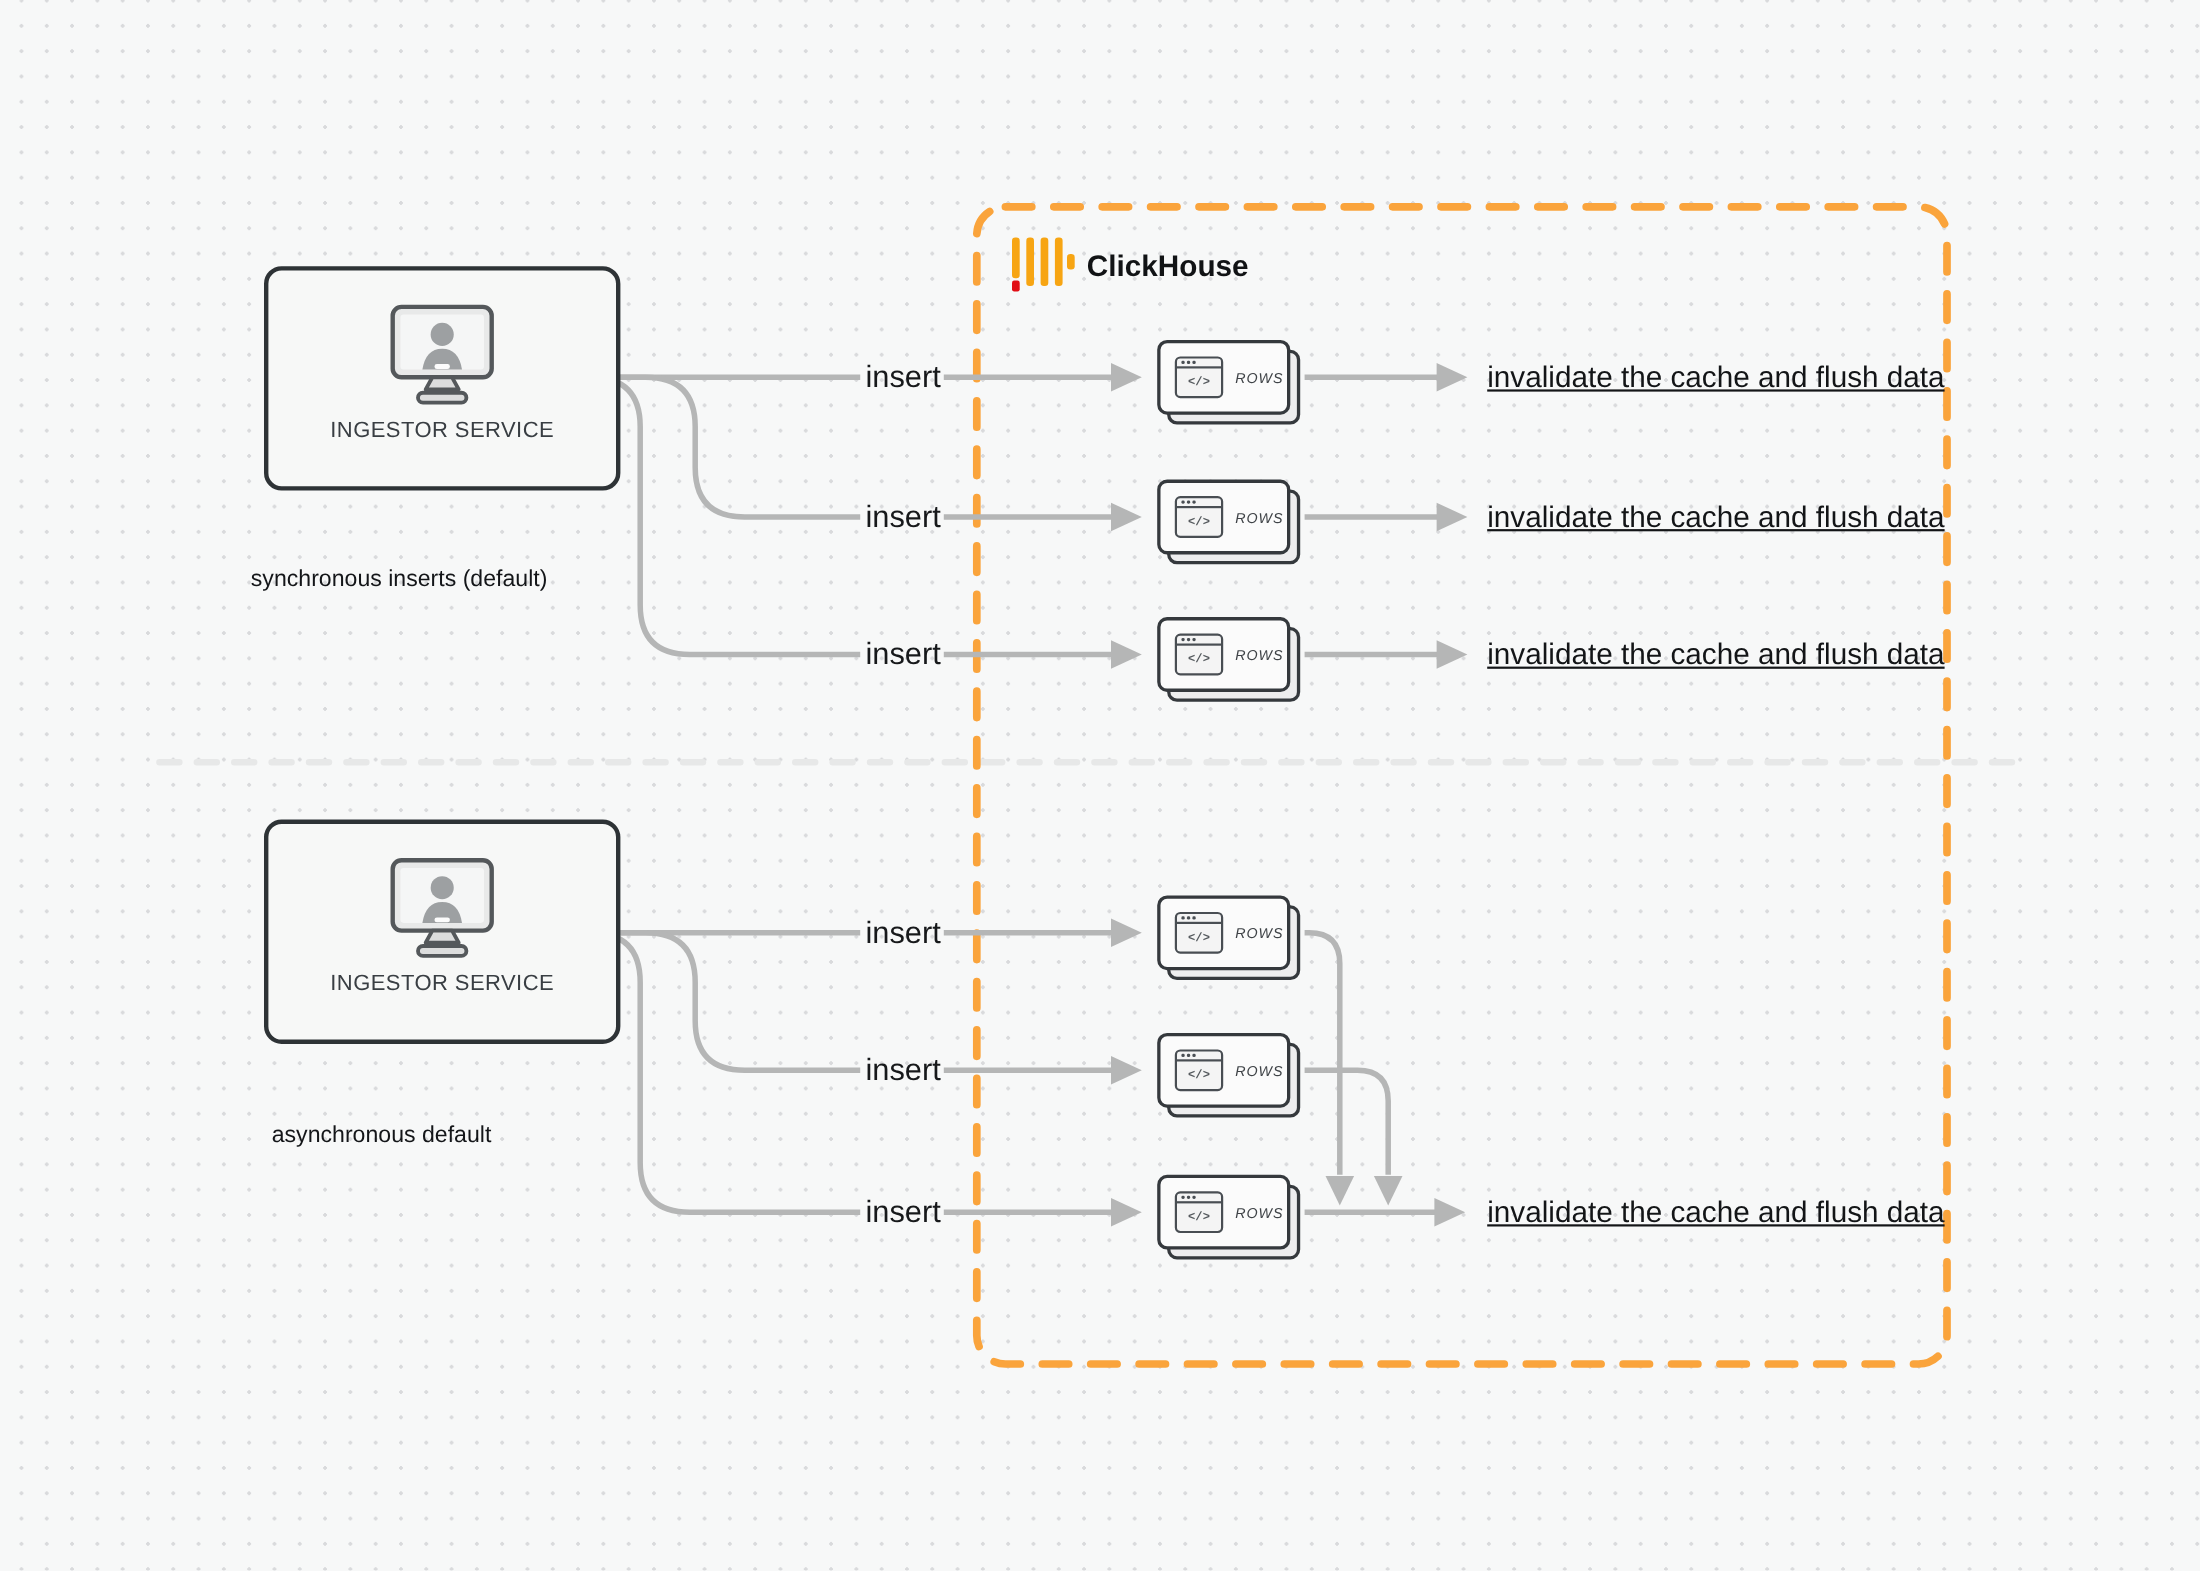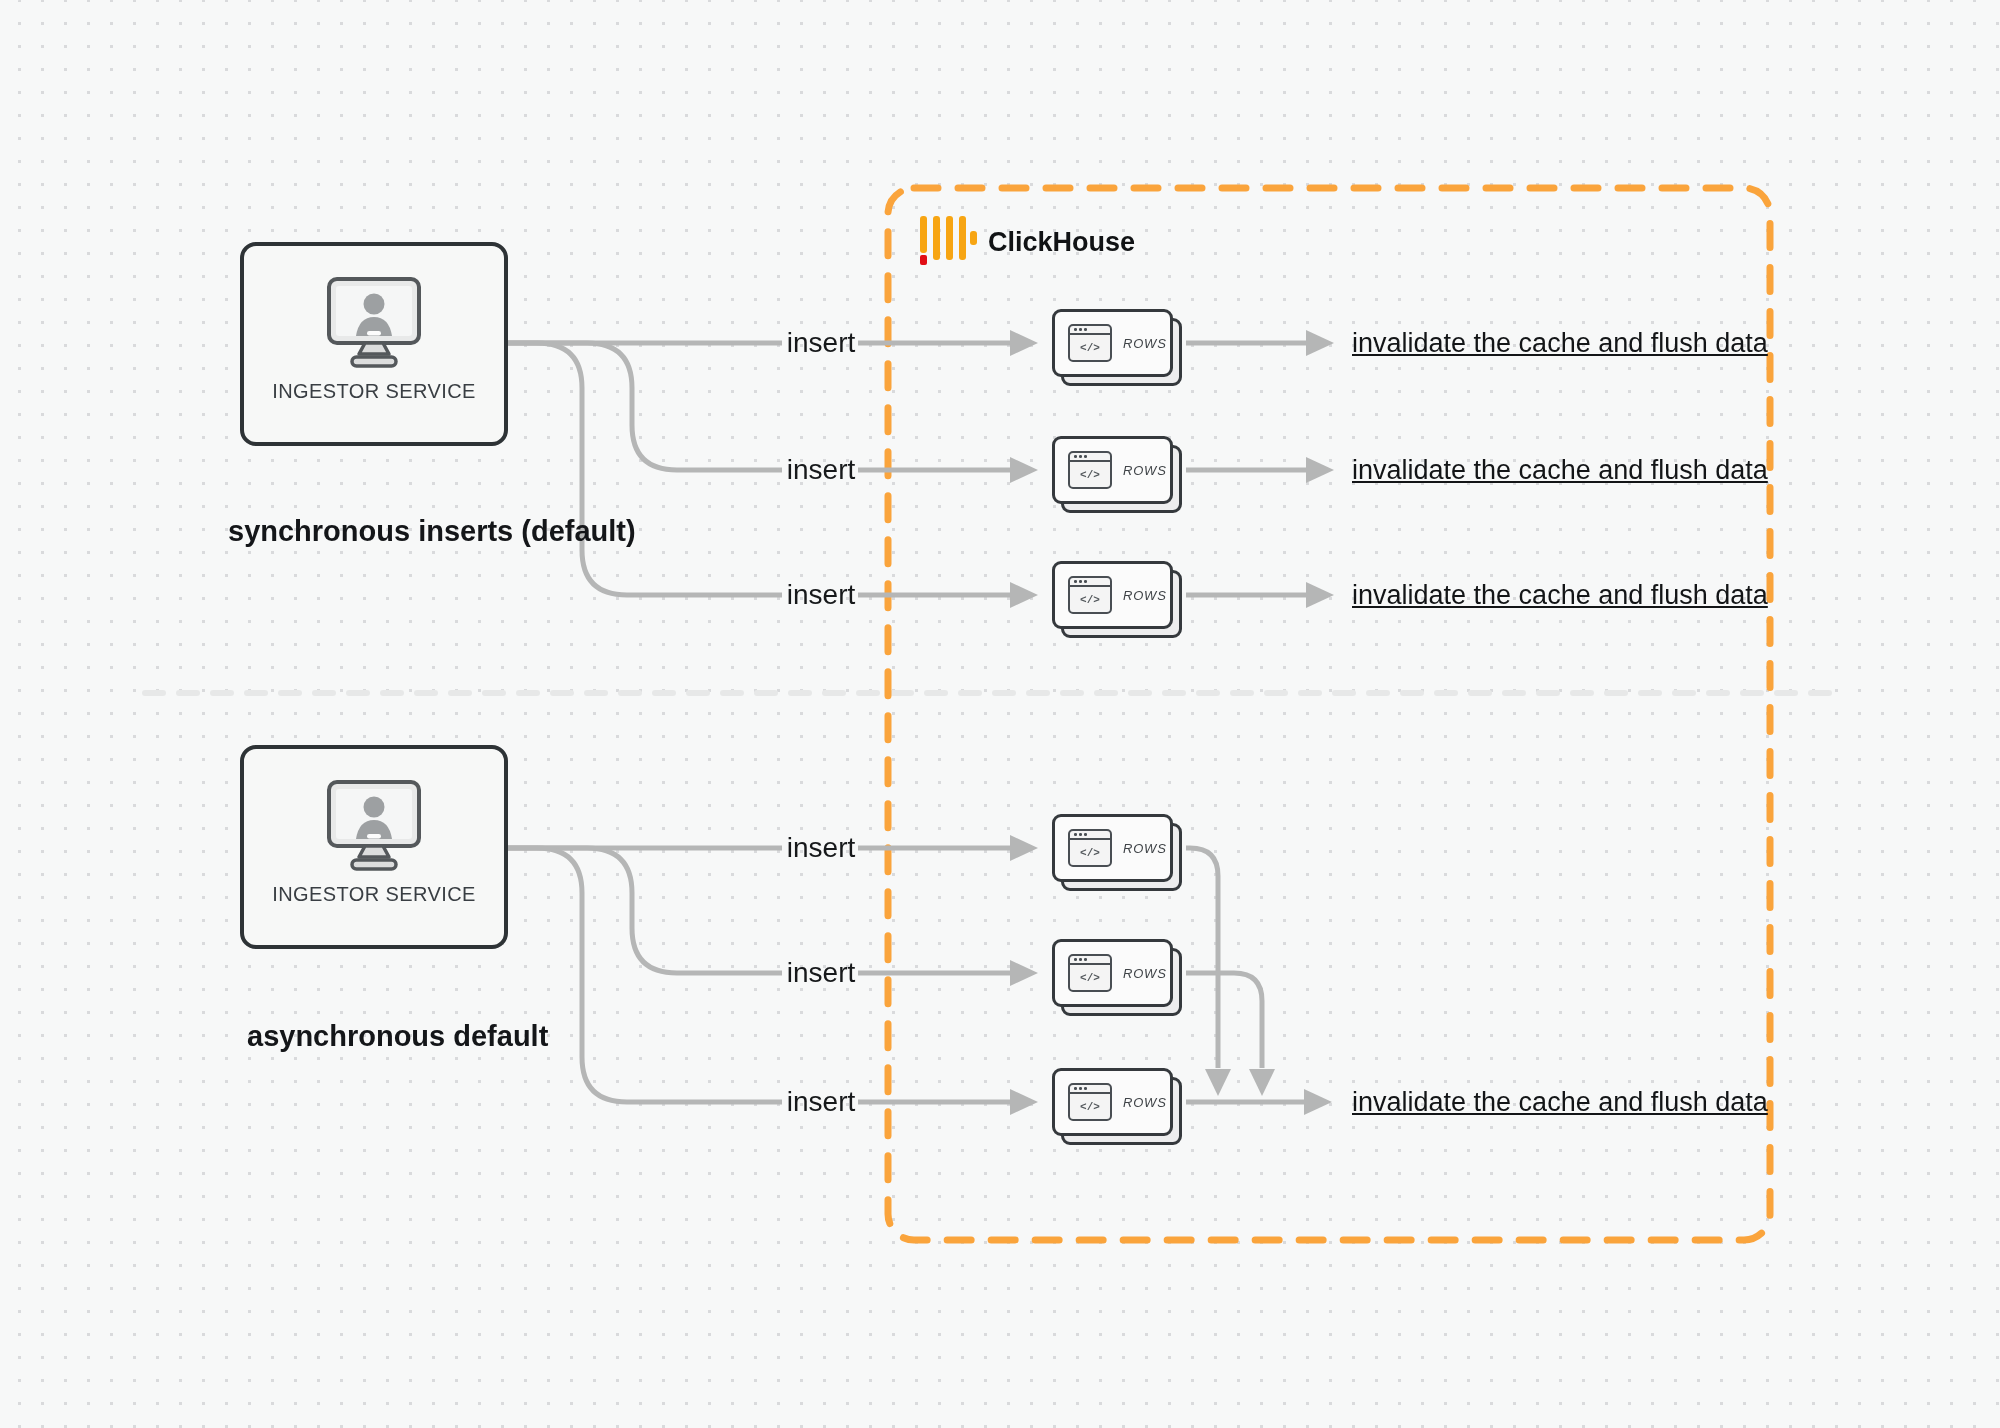--- a/index.html
+++ b/index.html
@@ -6,28 +6,28 @@
   .canvas{
     position:relative;width:2000px;height:1428px;overflow:hidden;background:#f7f8f8;
     background-image:radial-gradient(circle,#d9dadc 1.7px,transparent 1.8px);
     background-size:23px 23px;background-position:8px 12px;border-radius:20px;
   }
   .layer{position:absolute;left:0;top:0;width:2000px;height:1428px;}
   .abs{position:absolute;}
 
   
   .ingestor{
-    width:268px;height:204px;background:#f7f8f7;border:4px solid #2e3336;border-radius:16px;
+    width:324px;height:204px;background:#f7f8f7;border:4px solid #2e3336;border-radius:16px;
     box-sizing:border-box;display:flex;flex-direction:column;align-items:center;
   }
   .ingestor .monitor{margin-top:30px;}
   .ingestor-label{margin-top:8px;font-size:20px;letter-spacing:0.4px;color:#393e43;}
 
   
-  .caption{font-size:29px;font-weight:bold;color:#141619;white-space:nowrap;}
+  .caption{font-size:21px;font-weight:normal;color:#141619;white-space:nowrap;}
 
   
   .insert-label{width:110px;text-align:center;font-size:28px;color:#17191b;line-height:30px;}
   .result-label{font-size:27px;color:#131517;line-height:34px;white-space:nowrap;text-decoration:underline;}
 
   
   .ch-label{font-size:27px;font-weight:600;color:#111315;line-height:30px;}
 
   
   .rows-wrap{width:130px;height:77px;}

